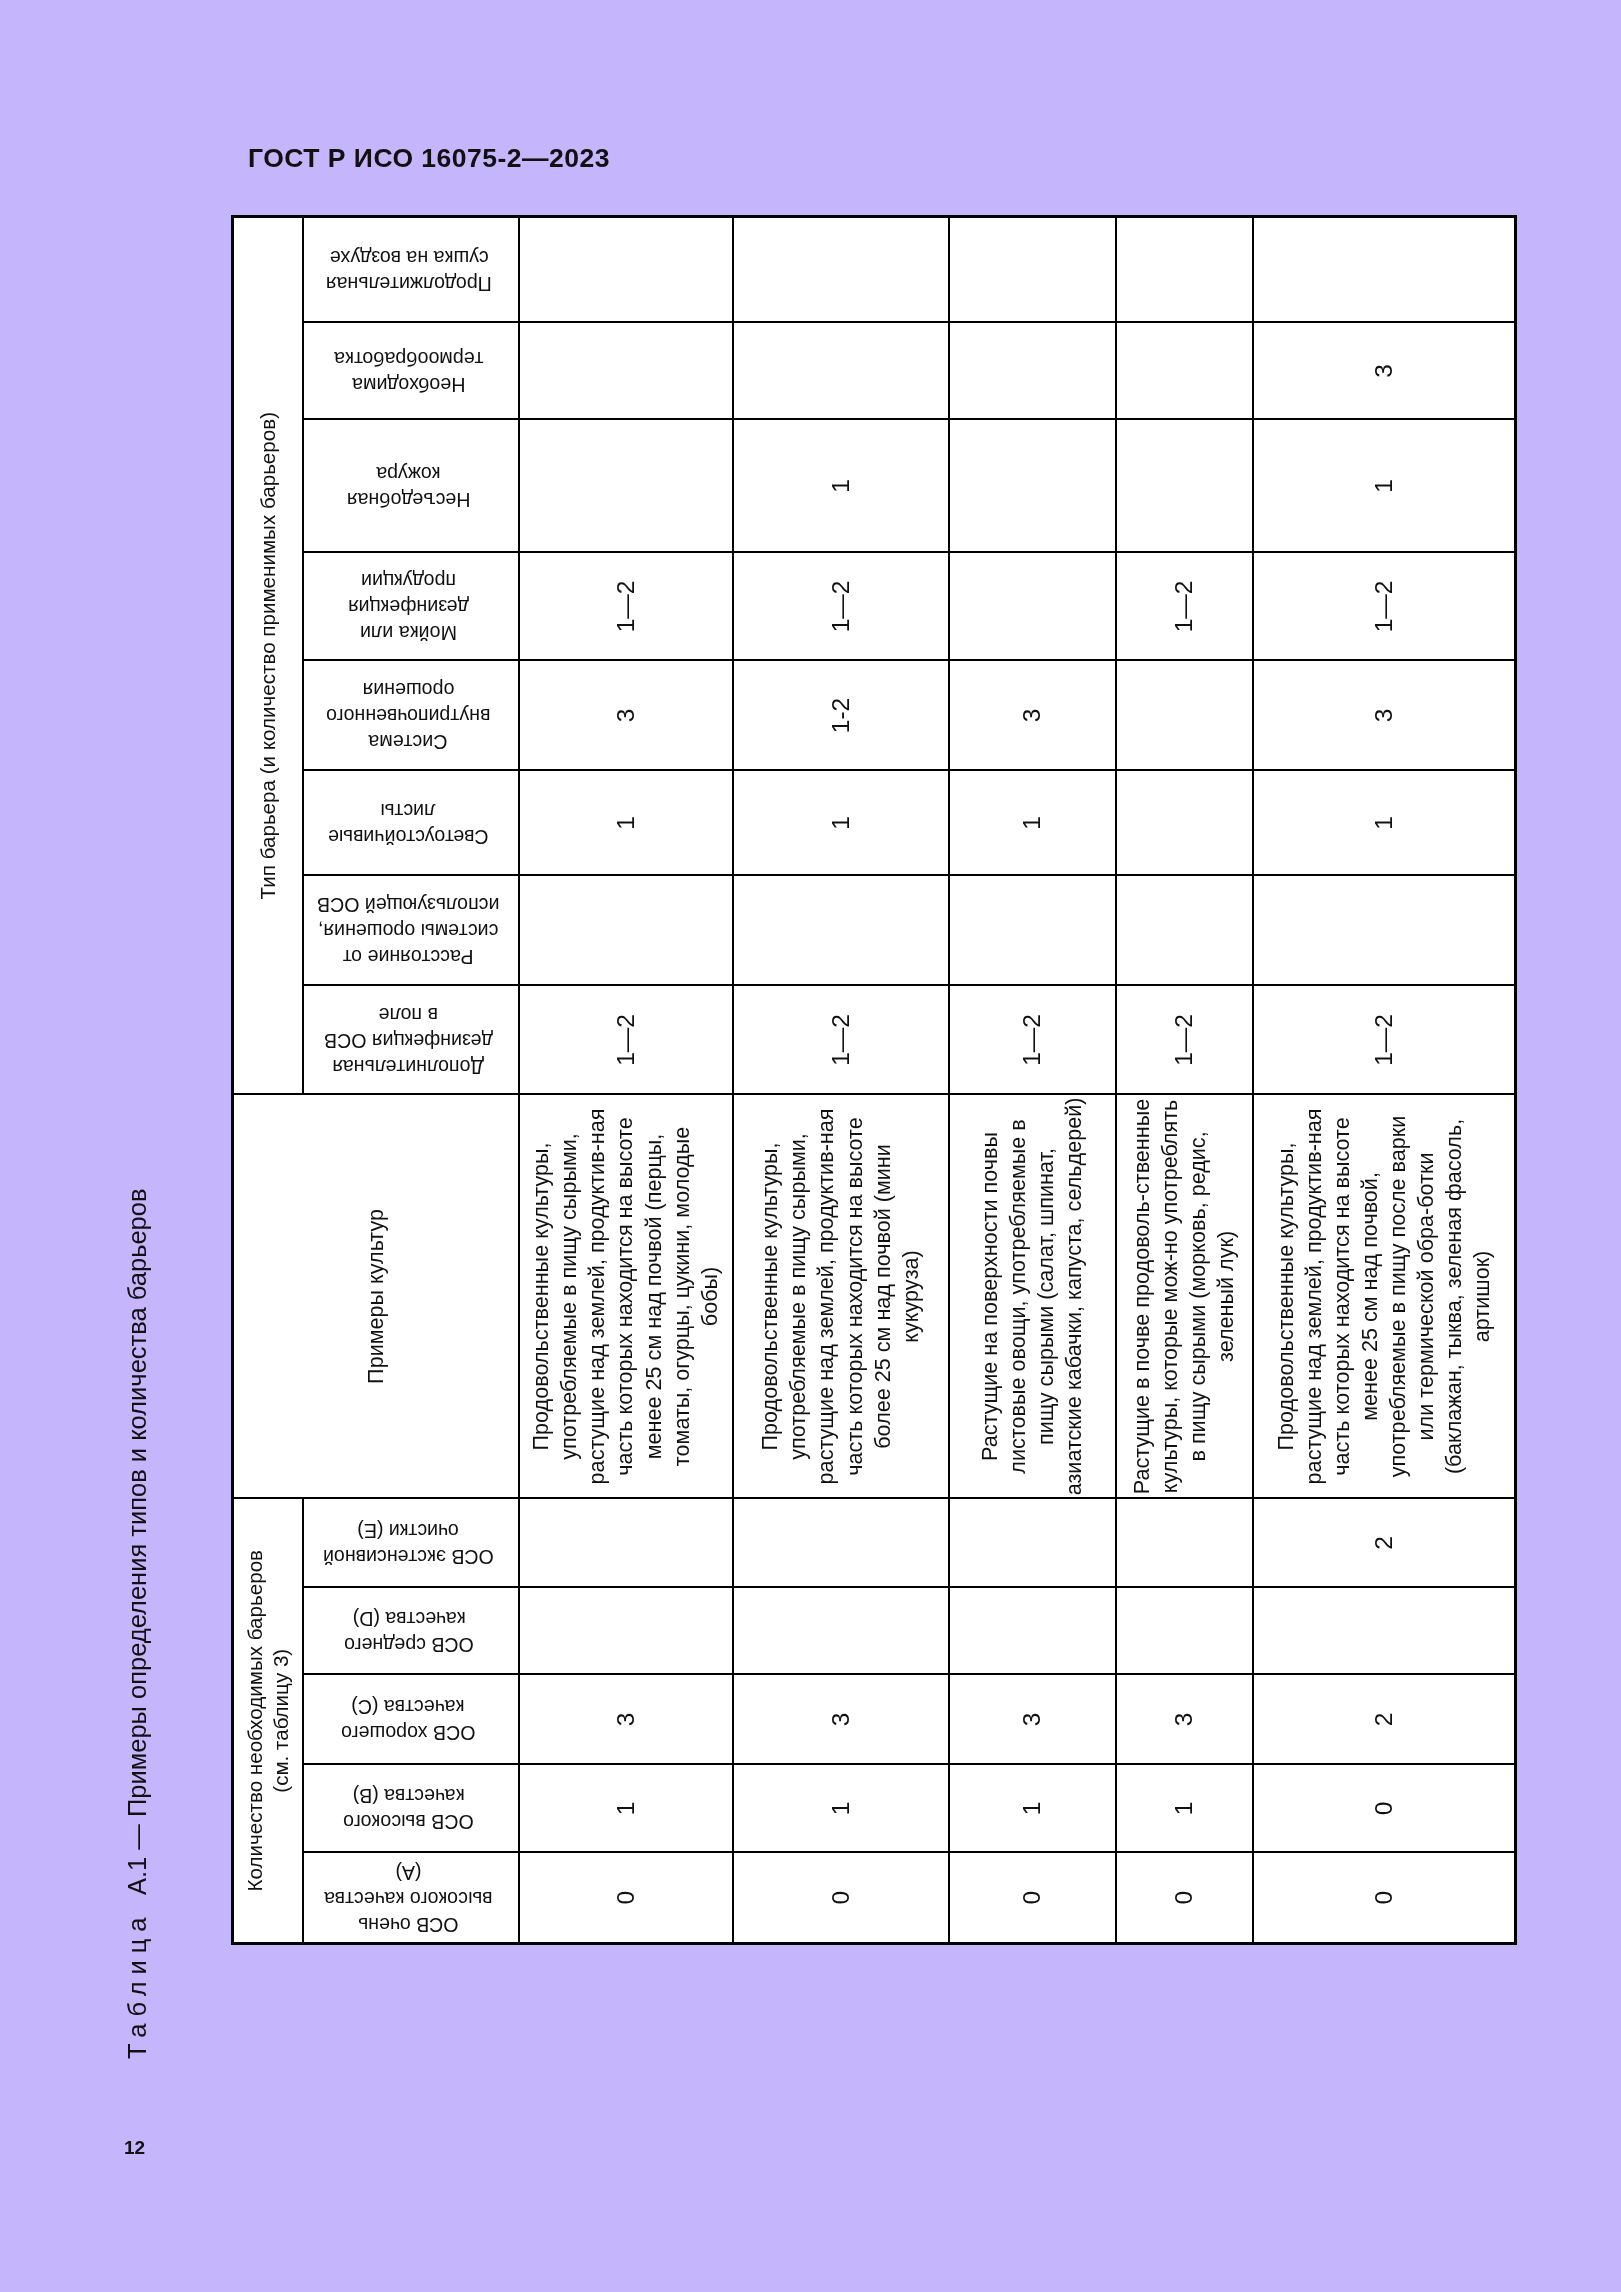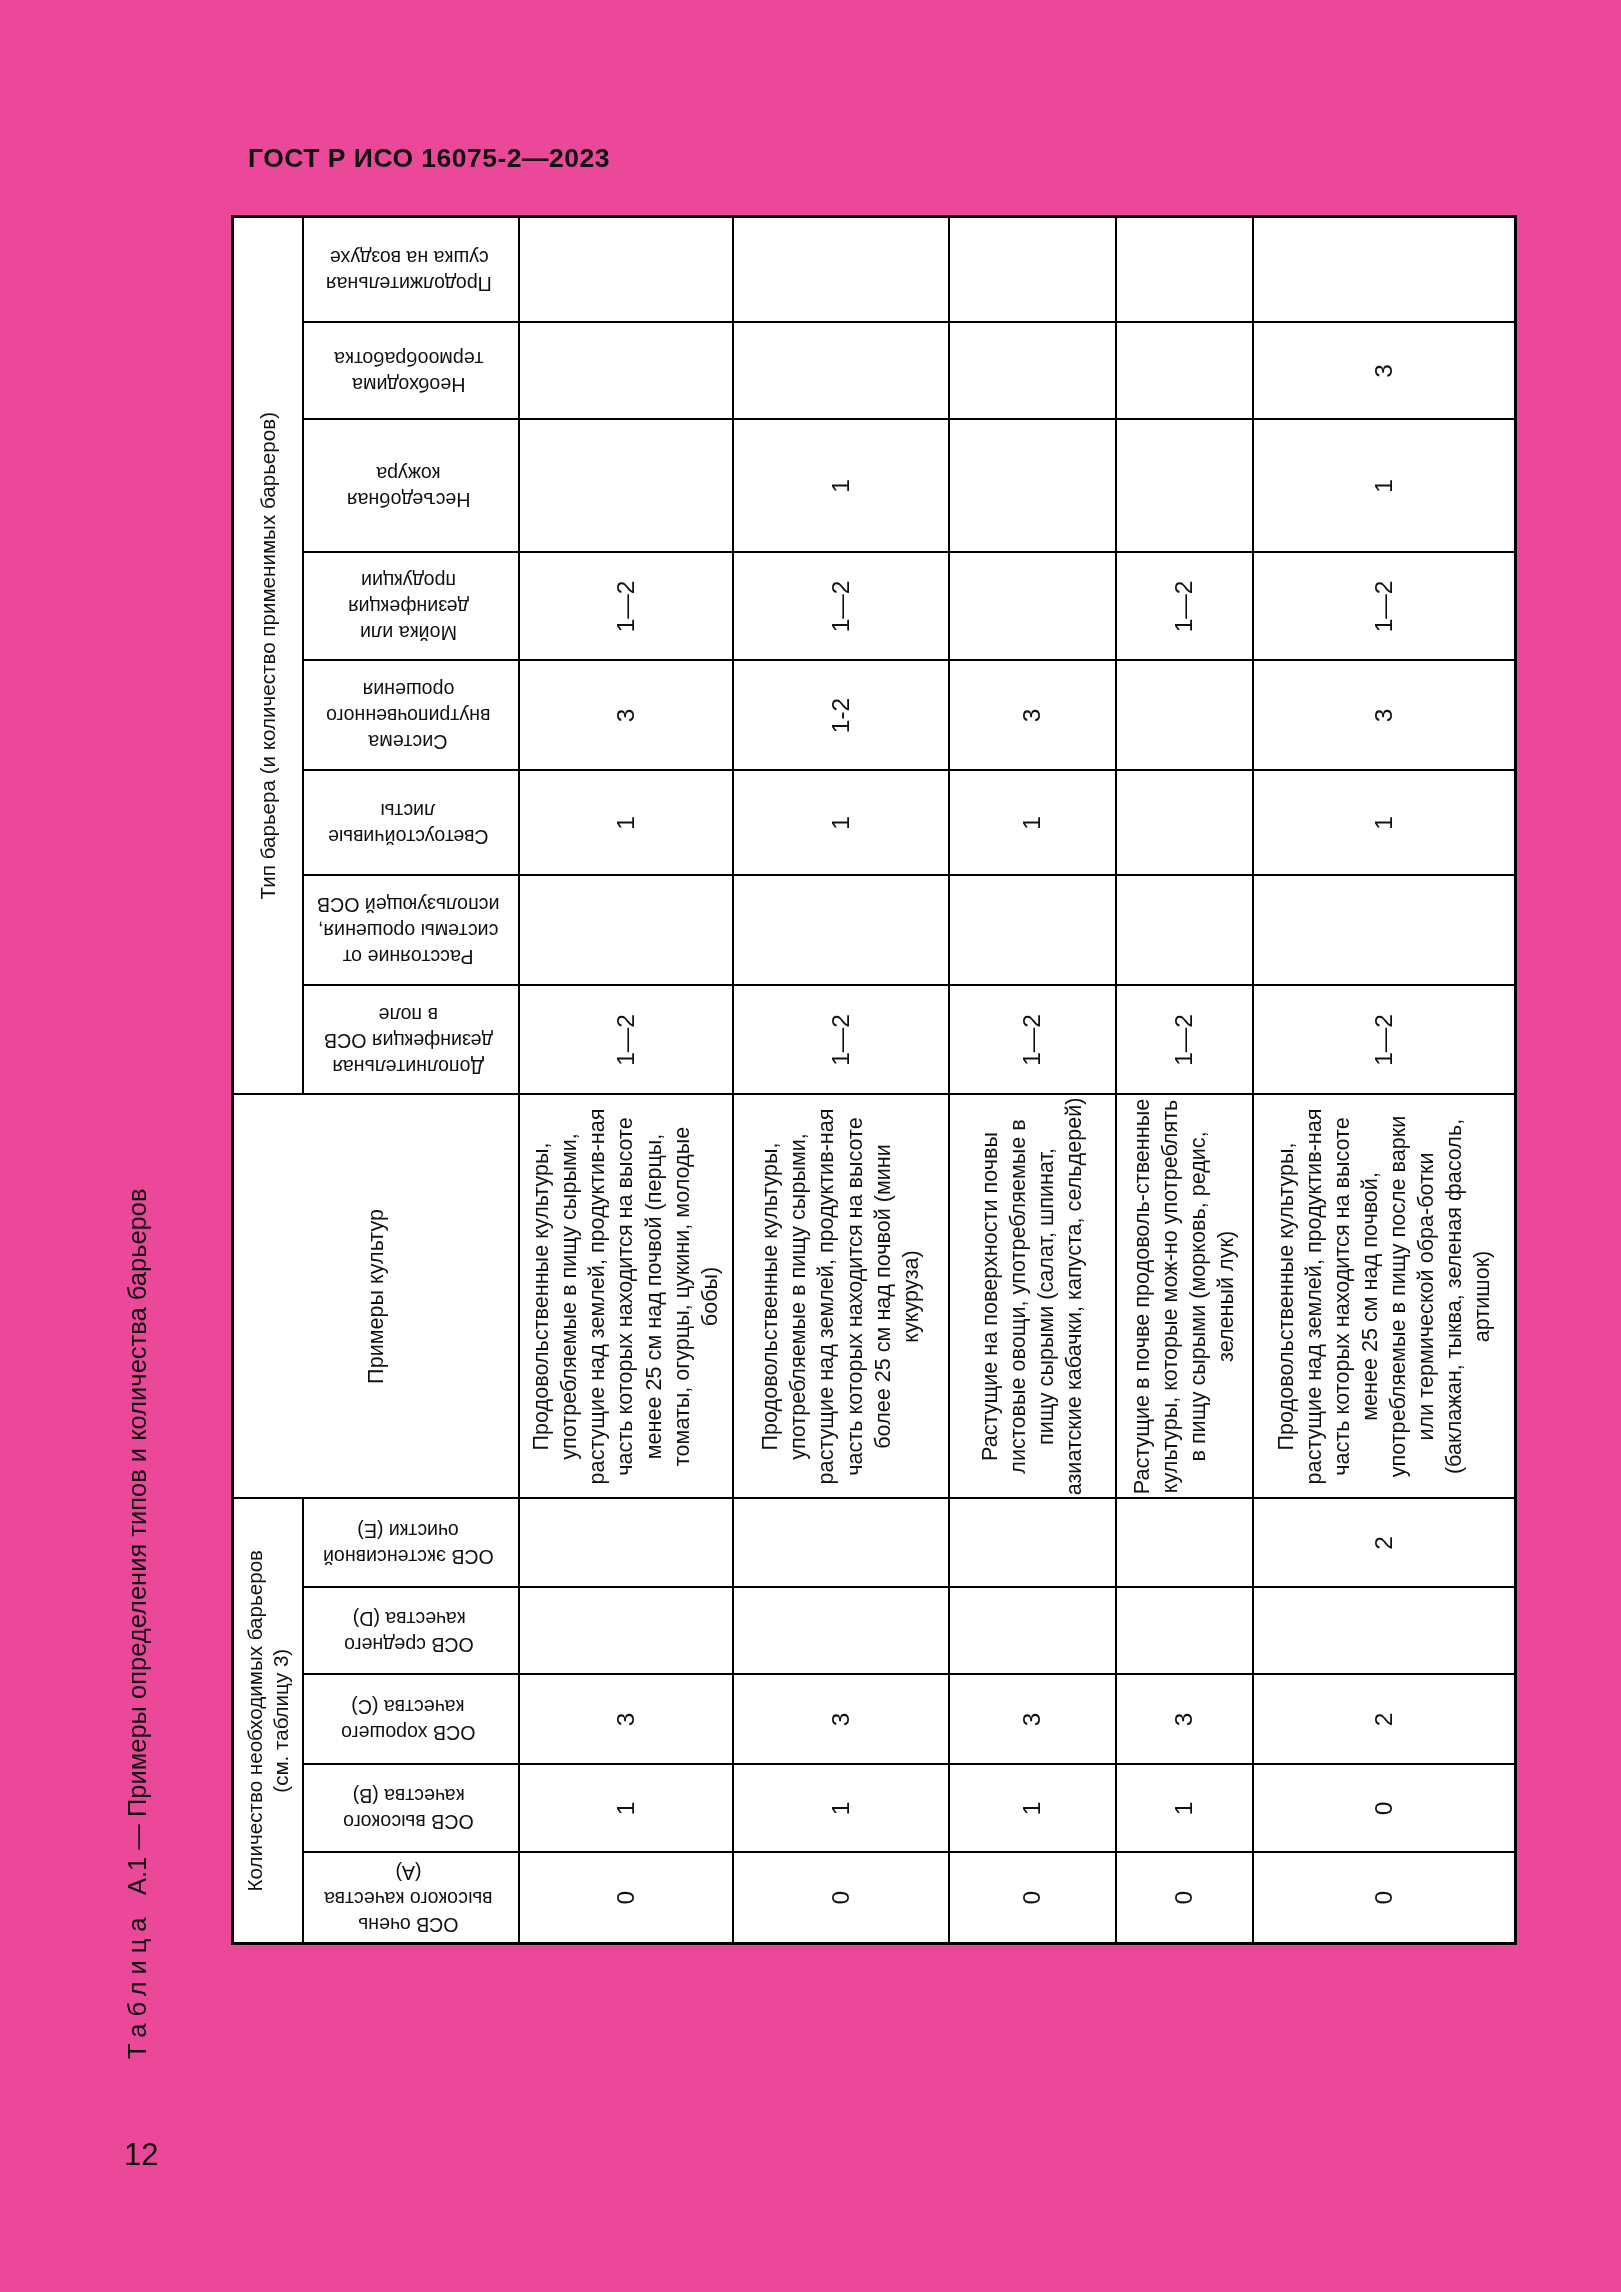--- a/index.html
+++ b/index.html
@@ -1,25 +1,25 @@
 <!DOCTYPE html>
 <html><head>
 <meta charset="utf-8">
 <style>
   html,body { margin:0; padding:0; background:#e8e8e8; }
   .page {
-    position:relative; width:1621px; height:2293px; background:#ec4899;
+    position:relative; width:1621px; height:2293px; background:#c4b5fd;
     font-family:"Liberation Sans", sans-serif; color:#111; overflow:hidden;
   }
   .doc-header {
     position:absolute; left:248px; top:143px;
     font-size:26.5px; font-weight:bold; letter-spacing:0.5px; white-space:nowrap;
   }
   .page-number {
-    position:absolute; left:124px; top:2137px; font-size:31px;
+    position:absolute; left:124px; top:2137px; font-size:19px;font-weight:bold;
   }
   
   .rot {
     position:absolute; left:0; top:0; width:2293px; height:1621px;
     transform-origin:0 0;
     transform: translate(0px, 2293px) rotate(-90deg);
   }
   .caption {
     position:absolute; left:234px; top:123px; font-size:25.5px; white-space:nowrap;
   }

